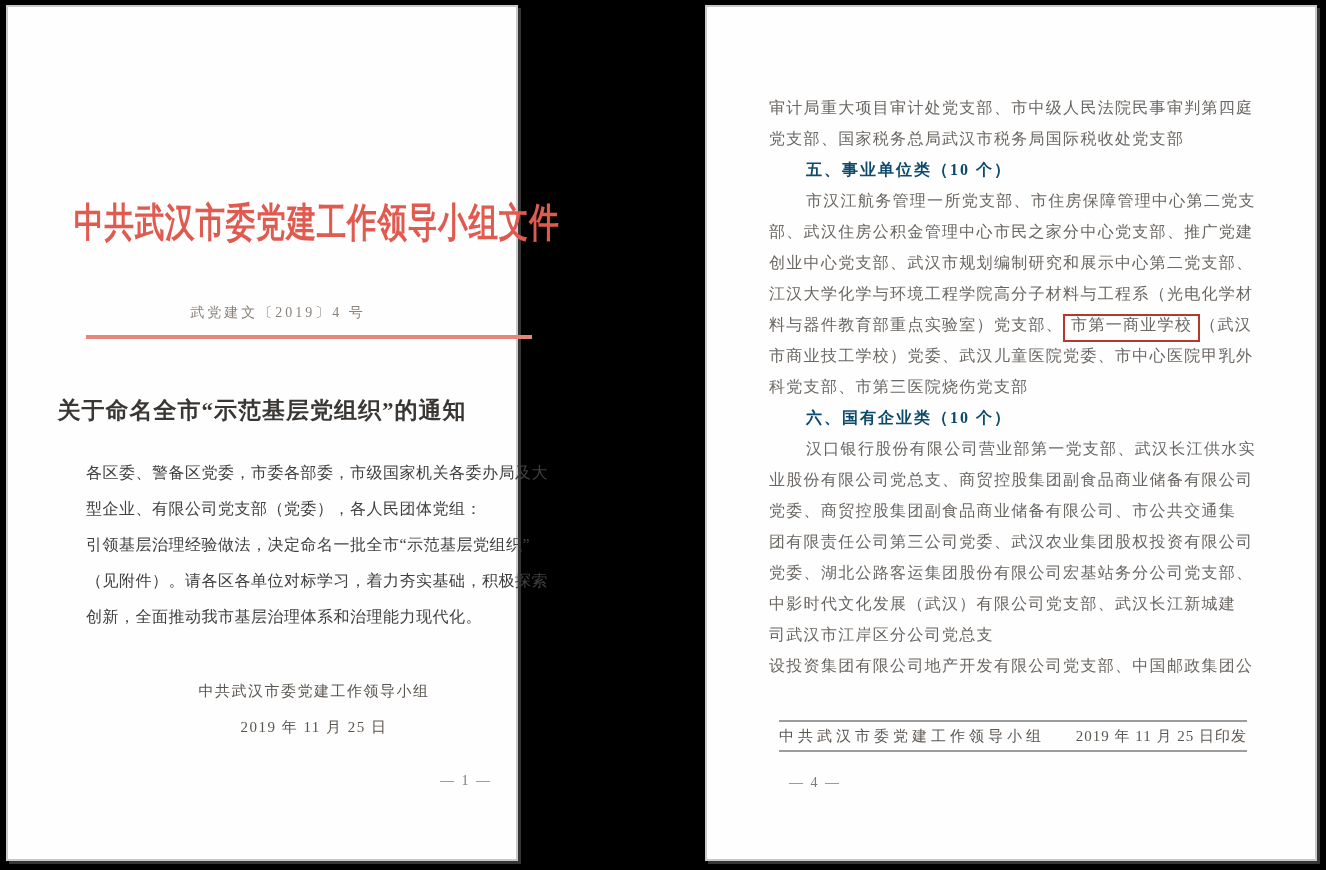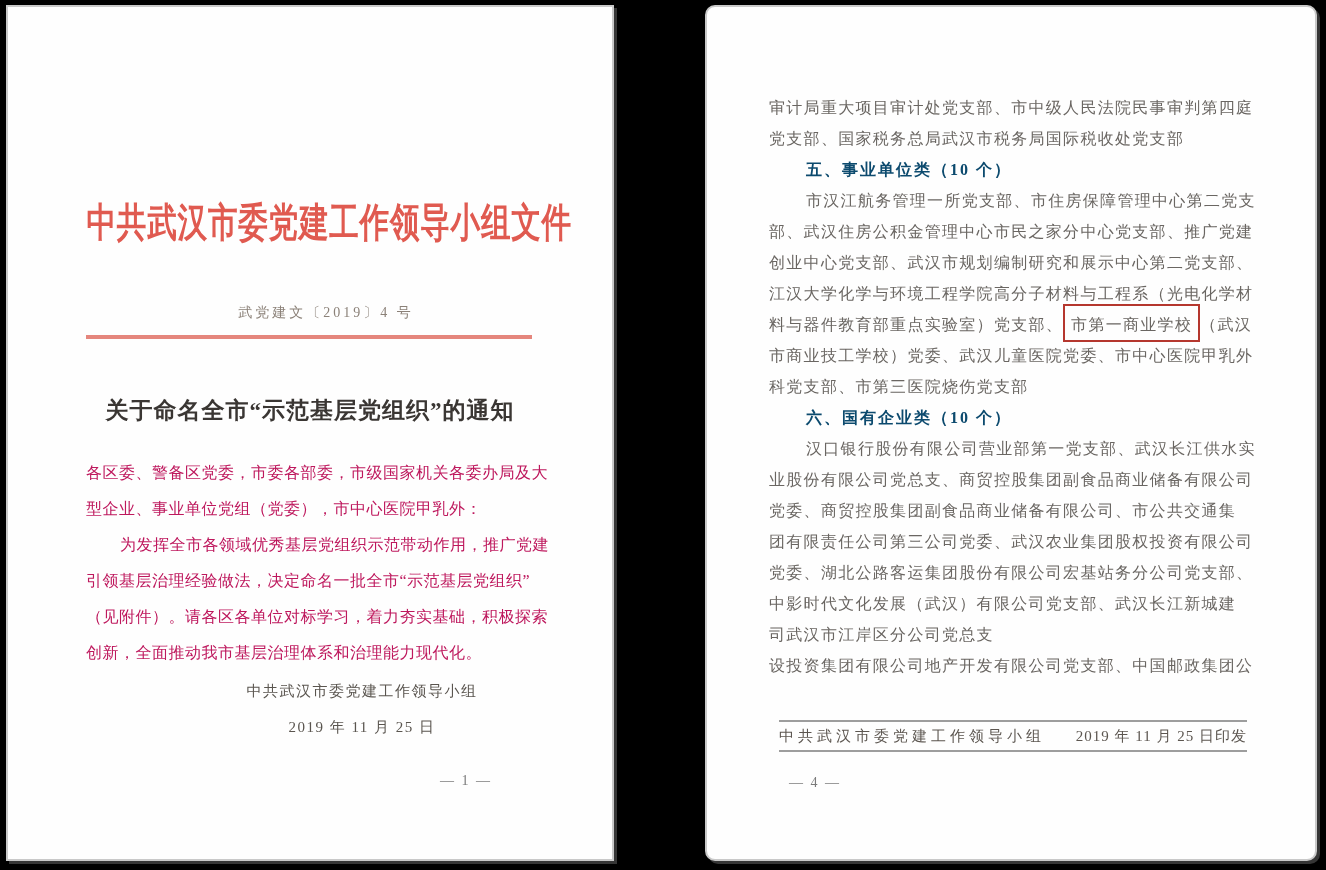--- a/index.html
+++ b/index.html
@@ -18,22 +18,22 @@
     font-family:"Liberation Serif","DejaVu Serif",serif;
   }
   .page{
     position:absolute;
     top:5px;
     height:856px;
     background:var(--page-bg);
     border:2px solid #c9c9c9;
     box-shadow:3px 3px 0 rgba(120,120,120,.45);
   }
-  .page-left{left:6px;width:608px;}
-  .page-right{left:705px;width:612px;border-radius:10px;}
+  .page-left{left:6px;width:512px;}
+  .page-right{left:705px;width:612px;}
 
   
   .header-title{
     position:absolute;top:188px;left:0;width:100%;
     text-align:center;white-space:nowrap;
     font-size:40px;font-weight:bold;color:var(--accent-red);
     transform:scaleX(.74);transform-origin:50% 50%;
     letter-spacing:1px;
   }
   .doc-number{
@@ -44,21 +44,21 @@
     position:absolute;top:328px;left:78px;width:446px;height:4px;
     background:var(--rule-red);
   }
   .doc-title{
     position:absolute;top:388px;left:0;width:100%;
     text-align:center;font-size:23px;font-weight:bold;
     color:#3a3633;letter-spacing:1px;
   }
   .body-block{
     position:absolute;top:448px;left:78px;width:452px;
-    font-size:16px;color:#be185d;letter-spacing:.5px;
+    font-size:16px;color:#404040;letter-spacing:.5px;
   }
   .body-line{height:36px;line-height:36px;white-space:nowrap;}
   .body-line.indent{text-indent:34px;}
   .sign-block{
     position:absolute;top:666px;left:0;width:100%;
     text-align:center;transform:translateX(52px);
     font-size:15px;color:#5a554f;letter-spacing:1.5px;
   }
   .sign-line{height:36px;line-height:36px;}
   .pageno{
@@ -72,21 +72,21 @@
     position:absolute;top:85px;left:62px;width:490px;
     font-size:16px;color:#6a6662;letter-spacing:1.3px;
   }
   .r-line{height:31px;line-height:31px;white-space:nowrap;}
   .r-line.first{text-indent:37px;}
   .r-line.heading{
     text-indent:37px;font-weight:bold;color:#0c4a6e;letter-spacing:2px;
   }
   .hl-box{
     border:2px solid var(--box-red);
-    padding:10px 6px 7px 6px;
+    padding:0 6px 7px 6px;
   }
   .footer{
     position:absolute;top:713px;left:72px;width:468px;
   }
   .footer-rule{height:2px;background:#9d9d9d;}
   .footer-row{
     display:flex;justify-content:space-between;align-items:center;
     height:28px;font-size:15px;color:#5c5650;
   }
   .footer-issuer{letter-spacing:4px;}
@@ -96,22 +96,21 @@
 <body>
 
 <div class="page page-left">
   <div class="header-title">中共武汉市委党建工作领导小组文件</div>
   <div class="doc-number">武党建文〔2019〕4 号</div>
   <div class="red-rule"></div>
   <div class="doc-title">关于命名全市“示范基层党组织”的通知</div>
 
   <div class="body-block">
     <div class="body-line">各区委、警备区党委，市委各部委，市级国家机关各委办局及大</div>
-    <div class="body-line">型企业、事业单位党组（党委），市中心医院甲乳外：</div>
-    <div class="body-line indent">为发挥全市各领域优秀基层党组织示范带动作用，推广党建</div>
+    <div class="body-line">型企业、有限公司党支部（党委），各人民团体党组：</div>
     <div class="body-line">引领基层治理经验做法，决定命名一批全市“示范基层党组织”</div>
     <div class="body-line">（见附件）。请各区各单位对标学习，着力夯实基础，积极探索</div>
     <div class="body-line">创新，全面推动我市基层治理体系和治理能力现代化。</div>
   </div>
 
   <div class="sign-block">
     <div class="sign-line">中共武汉市委党建工作领导小组</div>
     <div class="sign-line">2019 年 11 月 25 日</div>
   </div>
 

